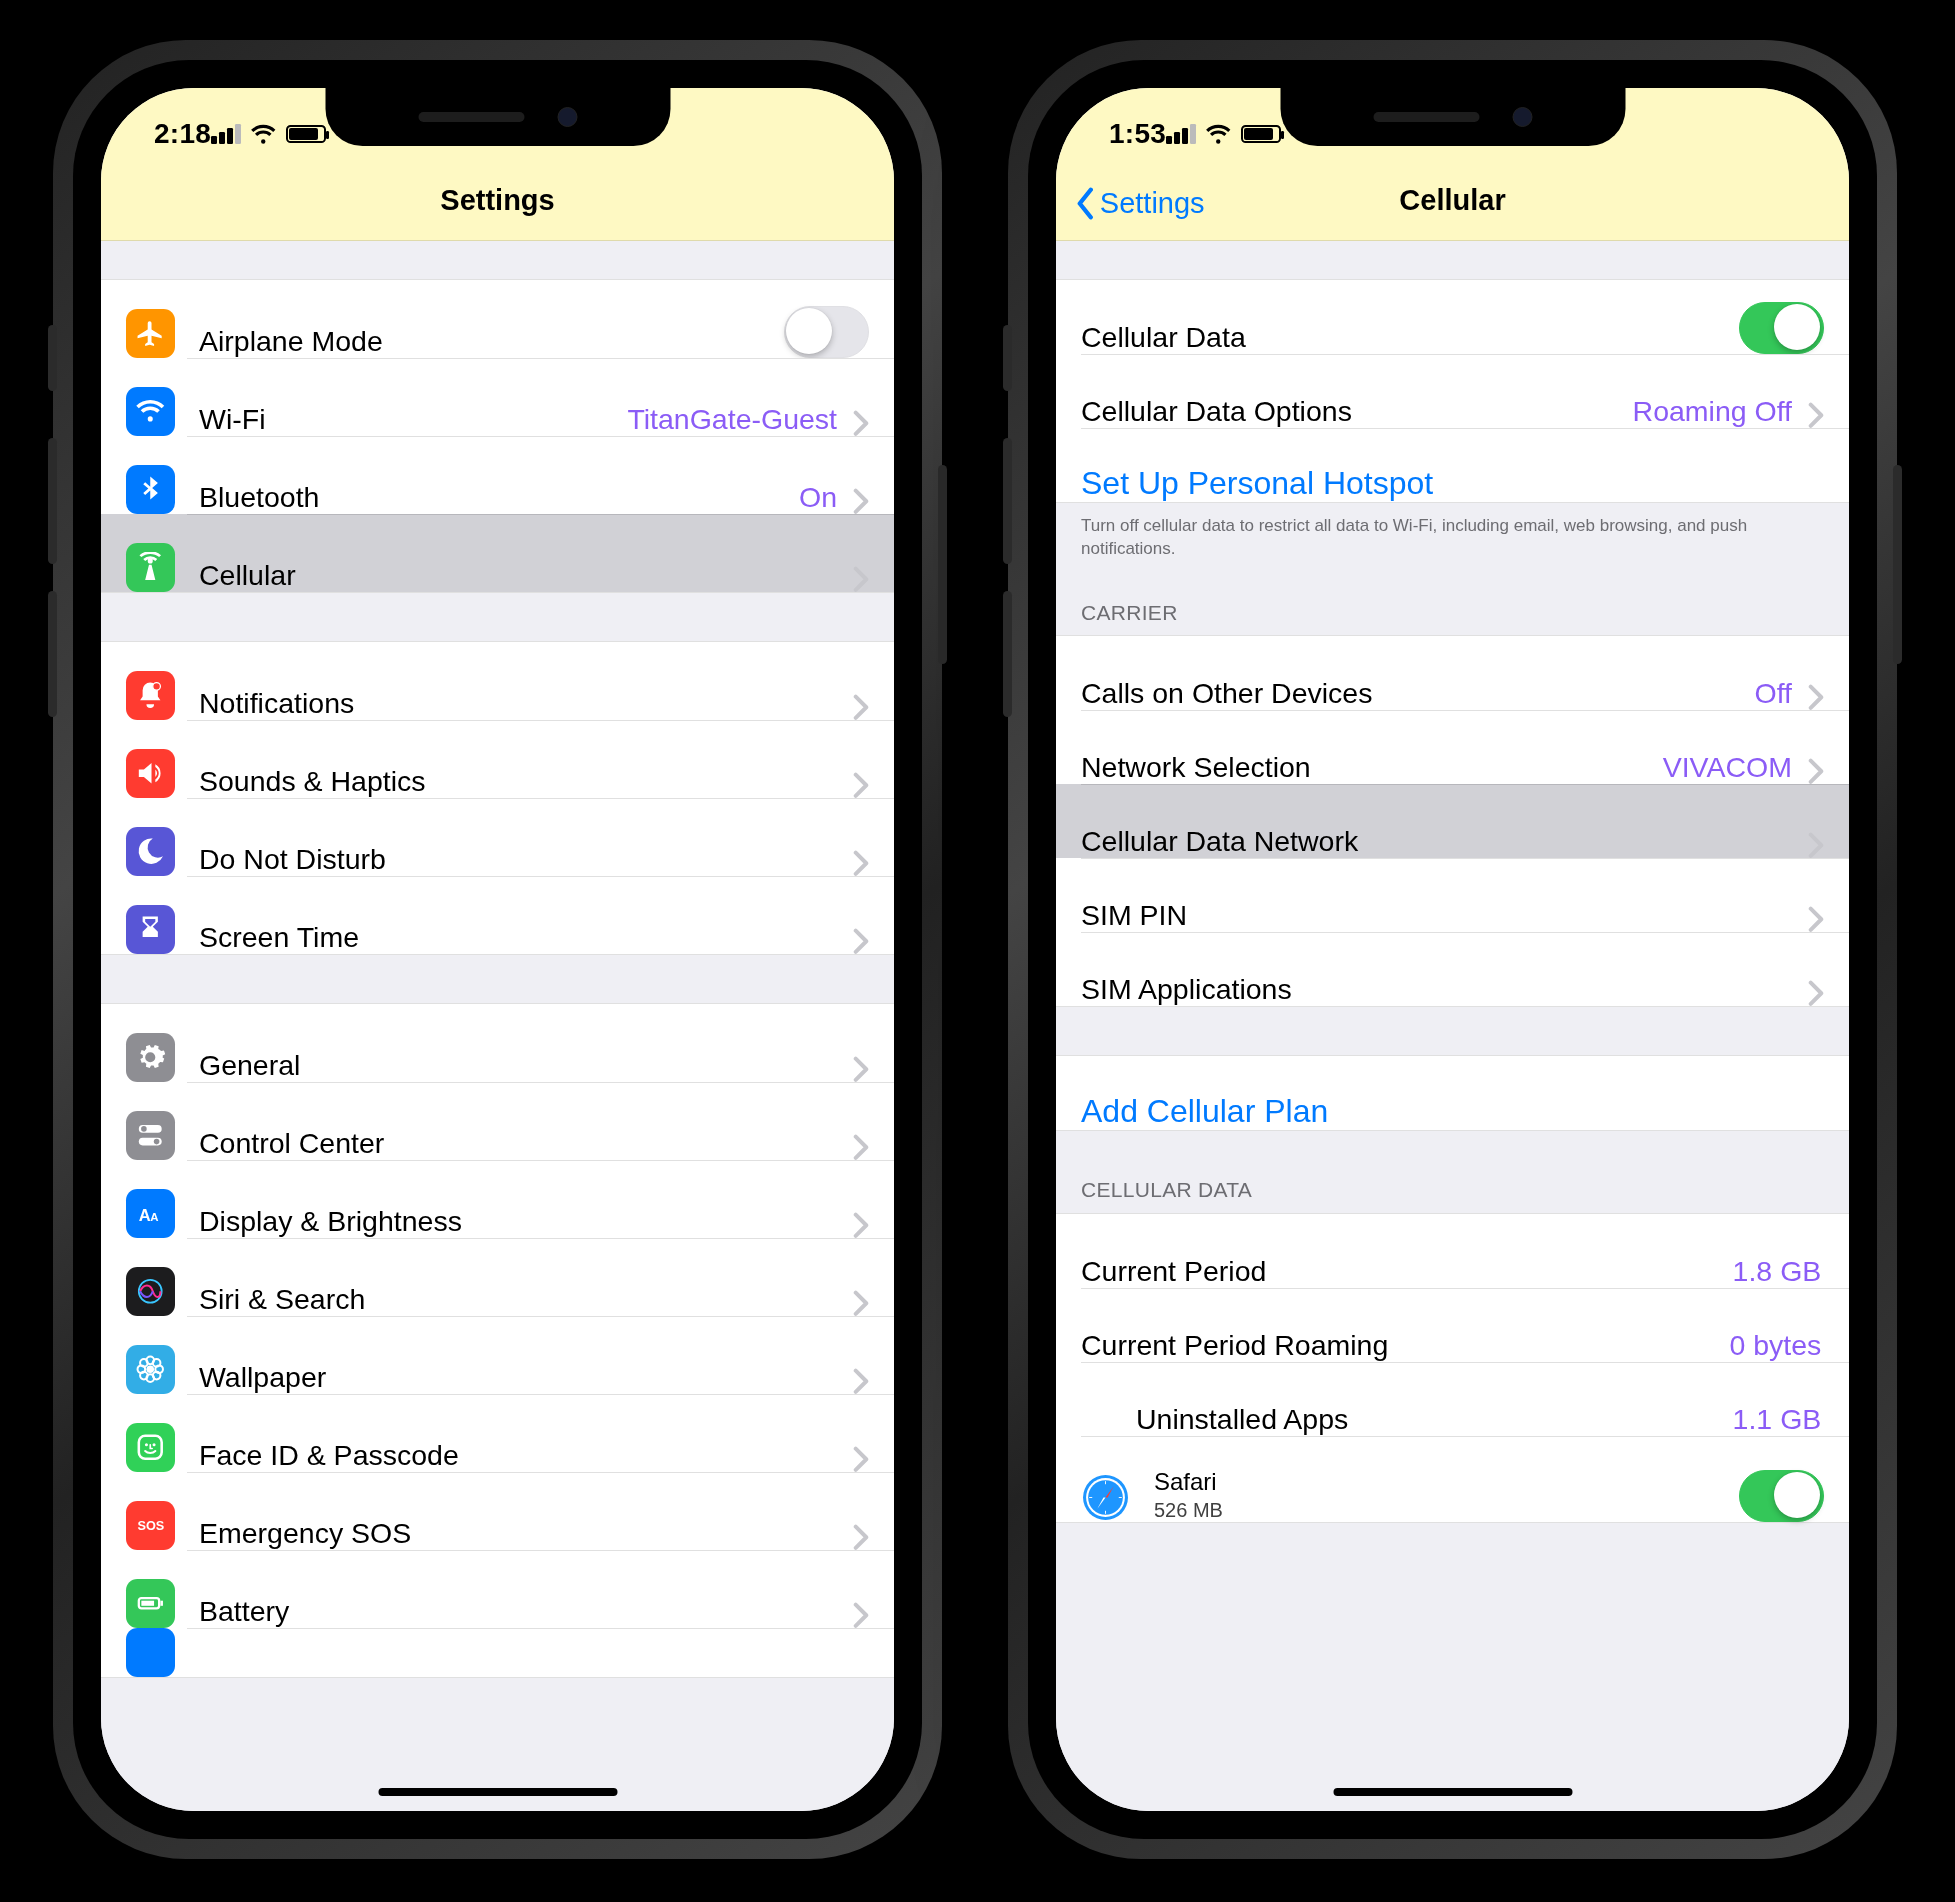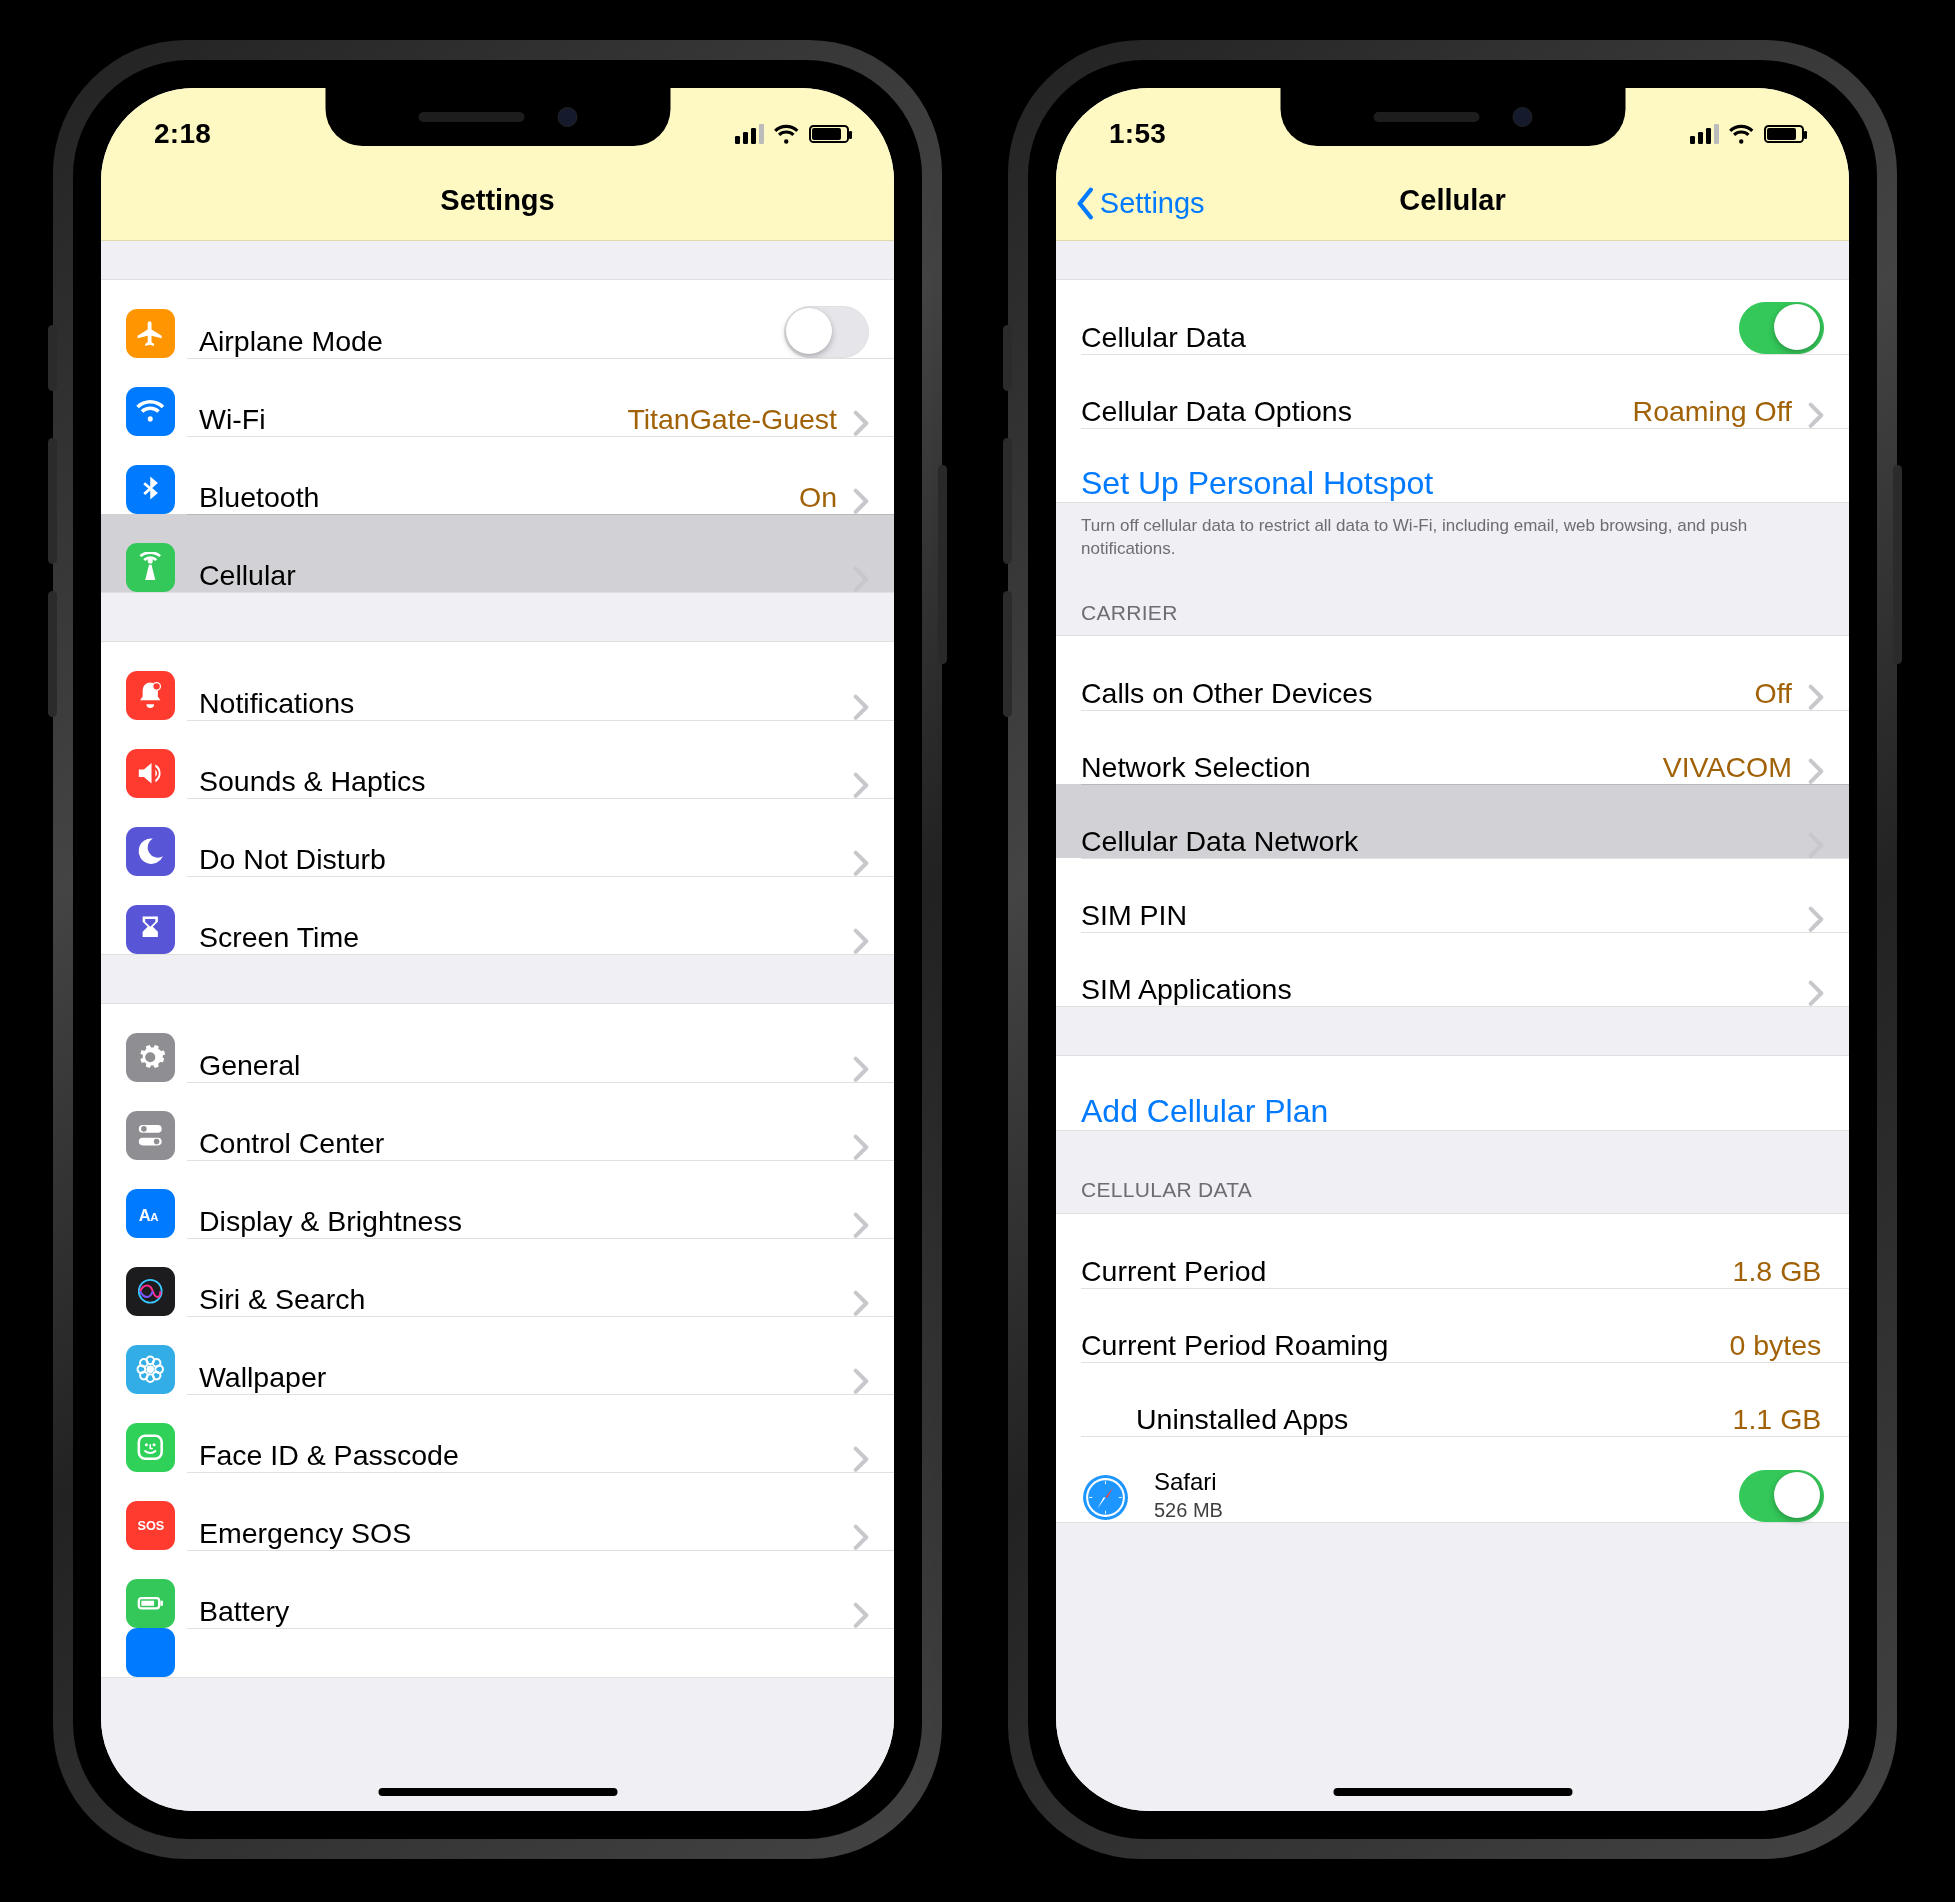--- a/index.html
+++ b/index.html
@@ -65,21 +65,20 @@
   }
   .speaker { width: 106px; height: 10.6px; background: #1d1d1d; border-radius: 5.3px; }
   .cam { width: 20px; height: 20px; border-radius: 50%; background: #151a2d; border: 1.3px solid #222; }
 
   
   .statusbar {
     position: absolute;
     top: 0; left: 0; right: 0;
     height: 73px;
     display: flex;
-    justify-content: space-between;
     align-items: center;
     padding: 18.6px 45px 0 53px;
     z-index: 40;
     font-weight: 600;
   }
   .statusbar .time { font-size: 28px; letter-spacing: 0.3px; }
   .statusbar .icons { display: flex; align-items: center; gap: 9.3px; }
   .sig-bars { display: flex; align-items: flex-end; gap: 2.7px; }
   .sig-bars span { width: 5.3px; background: #000; border-radius: 1.3px; }
   .sig-bars span:nth-child(1){height:8px;} .sig-bars span:nth-child(2){height:12px;}
@@ -150,21 +149,21 @@
   .icon-box {
     width: 49px; height: 49px; border-radius: 11.3px;
     margin-right: 24px;
     display:flex; align-items:center; justify-content:center;
     flex-shrink:0;
   }
   .icon-box svg { width: 30.5px; height: 30.5px; }
   .row-label { font-size: 28.5px; color:#000; flex: 0 0 auto; }
   .row-link  { font-size: 32px; color:#007aff; }
   .row-spacer { flex: 1; }
-  .row-value { font-size: 28.5px; color:#a16207; margin-right: 2.7px; }
+  .row-value { font-size: 28.5px; color:#8b5cf6; margin-right: 2.7px; }
   .row-sub   { font-size: 20px; color:#404040; margin-top: 2.7px; }
   .row-textcol { display:flex; flex-direction:column; }
   .indent { padding-left: 80px; }
   .chevron { width: 16px; height: 26.5px; margin-left: 13.3px; flex-shrink:0; }
   .chevron svg { width:100%; height:100%; display:block; }
   
   .toggle {
     width: 85px; height: 52px; border-radius: 26px;
     position: relative; flex-shrink: 0;
     background: #e5e5ea;

